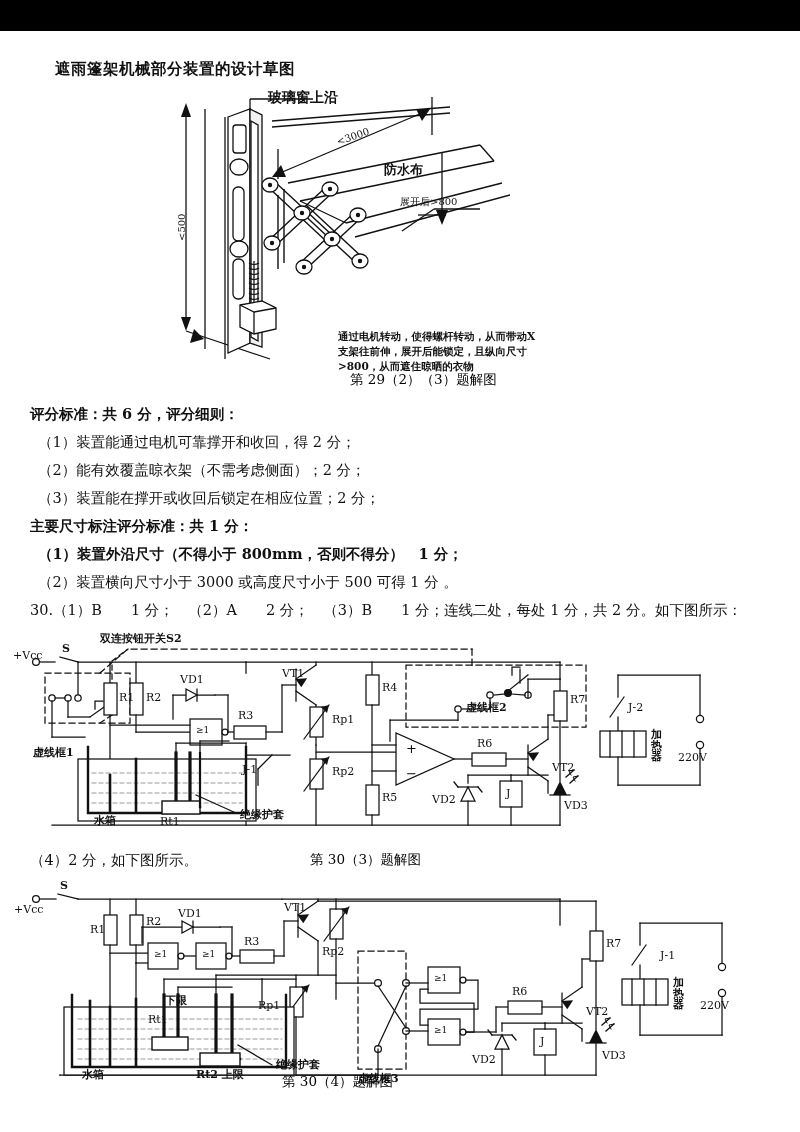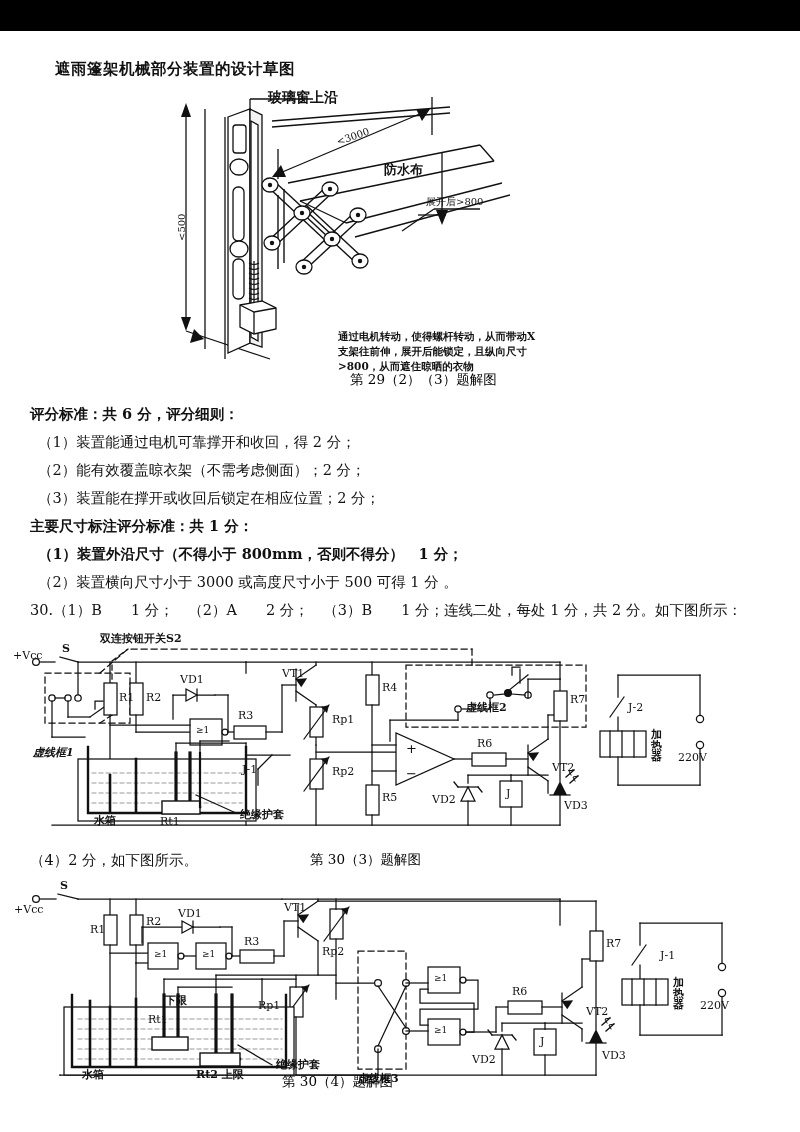--- a/index.html
+++ b/index.html
@@ -167,21 +167,21 @@
           <circle cx="208" cy="124" r="2.2"></circle>
           <circle cx="210" cy="170" r="2.2"></circle>
         </g>
       </g>
     </svg>
 
     <div class="mlab" style="left:118px;top:-2px;">玻璃窗上沿</div>
     <div class="mlab sm" style="left:186px;top:40px;transform:rotate(-19deg);">&lt;3000</div>
     <div class="mlab sm rot" style="left:26px;top:150px;">&lt;500</div>
     <div class="mlab" style="left:234px;top:70px;font-size:13px;">防水布</div>
-    <div class="mlab sm" style="left:250px;top:104px;margin-left:26px;">展开后&gt;800</div>
+    <div class="mlab sm" style="left:250px;top:104px;">展开后&gt;800</div>
     <div class="mnote">通过电机转动，使得螺杆转动，从而带动X支架往前伸，展开后能锁定，且纵向尺寸&gt;800，从而遮住晾晒的衣物</div>
   </div>
 
   <div class="cap" style="left:350px;top:340px;">第 29（2）（3）题解图</div>
 
   <div class="para b" style="left:30px;top:374px;">评分标准：共 6 分，评分细则：</div>
   <div class="para" style="left:38px;top:402px;">（1）装置能通过电机可靠撑开和收回，得 2 分；</div>
   <div class="para" style="left:38px;top:430px;text-align:center;">（2）能有效覆盖晾衣架（不需考虑侧面）；2 分；</div>
   <div class="para" style="left:38px;top:458px;">（3）装置能在撑开或收回后锁定在相应位置；2 分；</div>
   <div class="para b" style="left:30px;top:486px;">主要尺寸标注评分标准：共 1 分：</div>
@@ -375,21 +375,21 @@
         <line x1="618" y1="150" x2="700" y2="150"></line>
         <line x1="700" y1="40" x2="700" y2="80"></line>
         <circle cx="700" cy="84" r="3.6" fill="#fff"></circle>
         <circle cx="700" cy="110" r="3.6" fill="#fff"></circle>
         <line x1="700" y1="114" x2="700" y2="150"></line>
       </g>
     </svg>
 
     <div class="clab" style="left:13px;top:14px;">+Vcc</div>
     <div class="clab" style="left:62px;top:7px;font-weight:bold;">S</div>
-    <div class="clab cn" style="left:33px;top:110px;font-style:italic;">虚线框1</div>
+    <div class="clab cn" style="left:33px;top:110px;">虚线框1</div>
     <div class="clab cn" style="left:100px;top:-4px;">双连按钮开关S2</div>
     <div class="clab cn" style="left:466px;top:65px;">虚线框2</div>
 
     <div class="clab" style="left:119px;top:56px;">R1</div>
     <div class="clab" style="left:146px;top:56px;">R2</div>
     <div class="clab" style="left:238px;top:74px;">R3</div>
     <div class="clab" style="left:382px;top:46px;">R4</div>
     <div class="clab" style="left:382px;top:156px;">R5</div>
     <div class="clab" style="left:477px;top:102px;">R6</div>
     <div class="clab" style="left:570px;top:58px;">R7</div>

